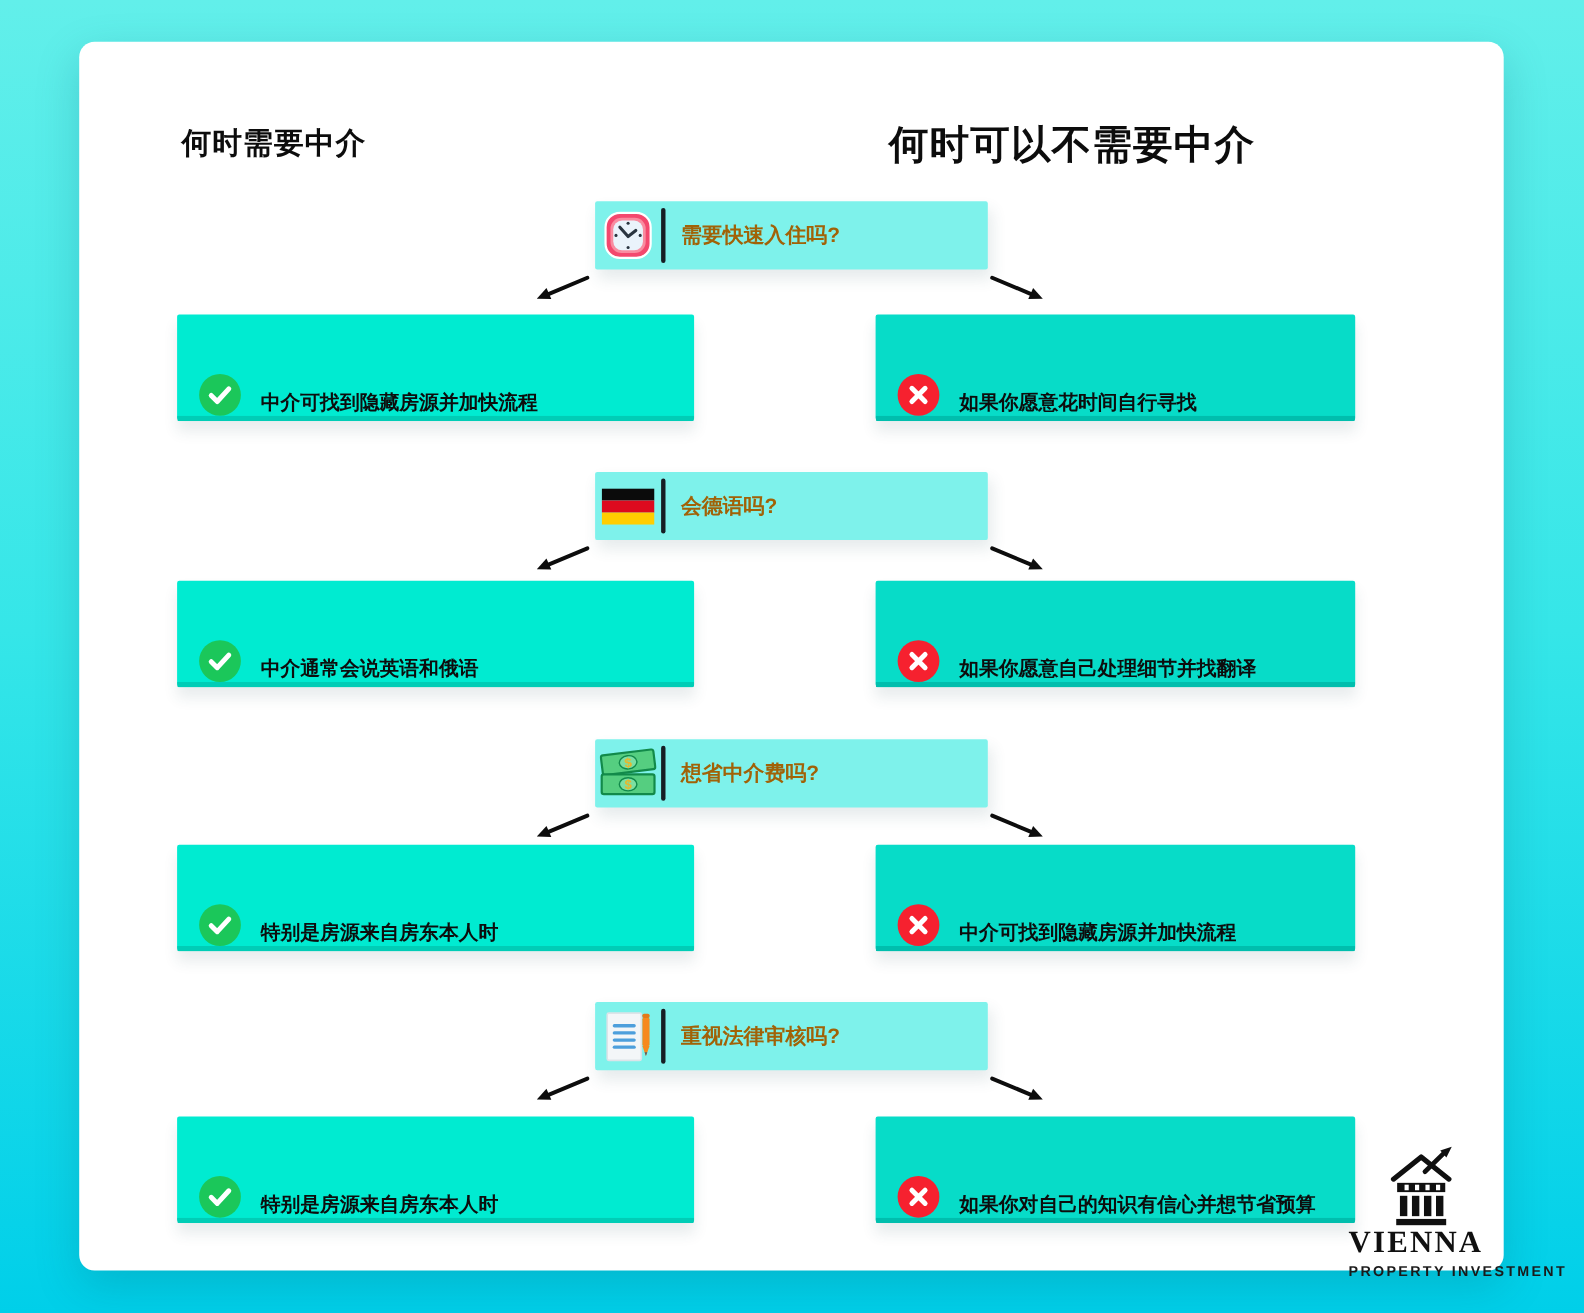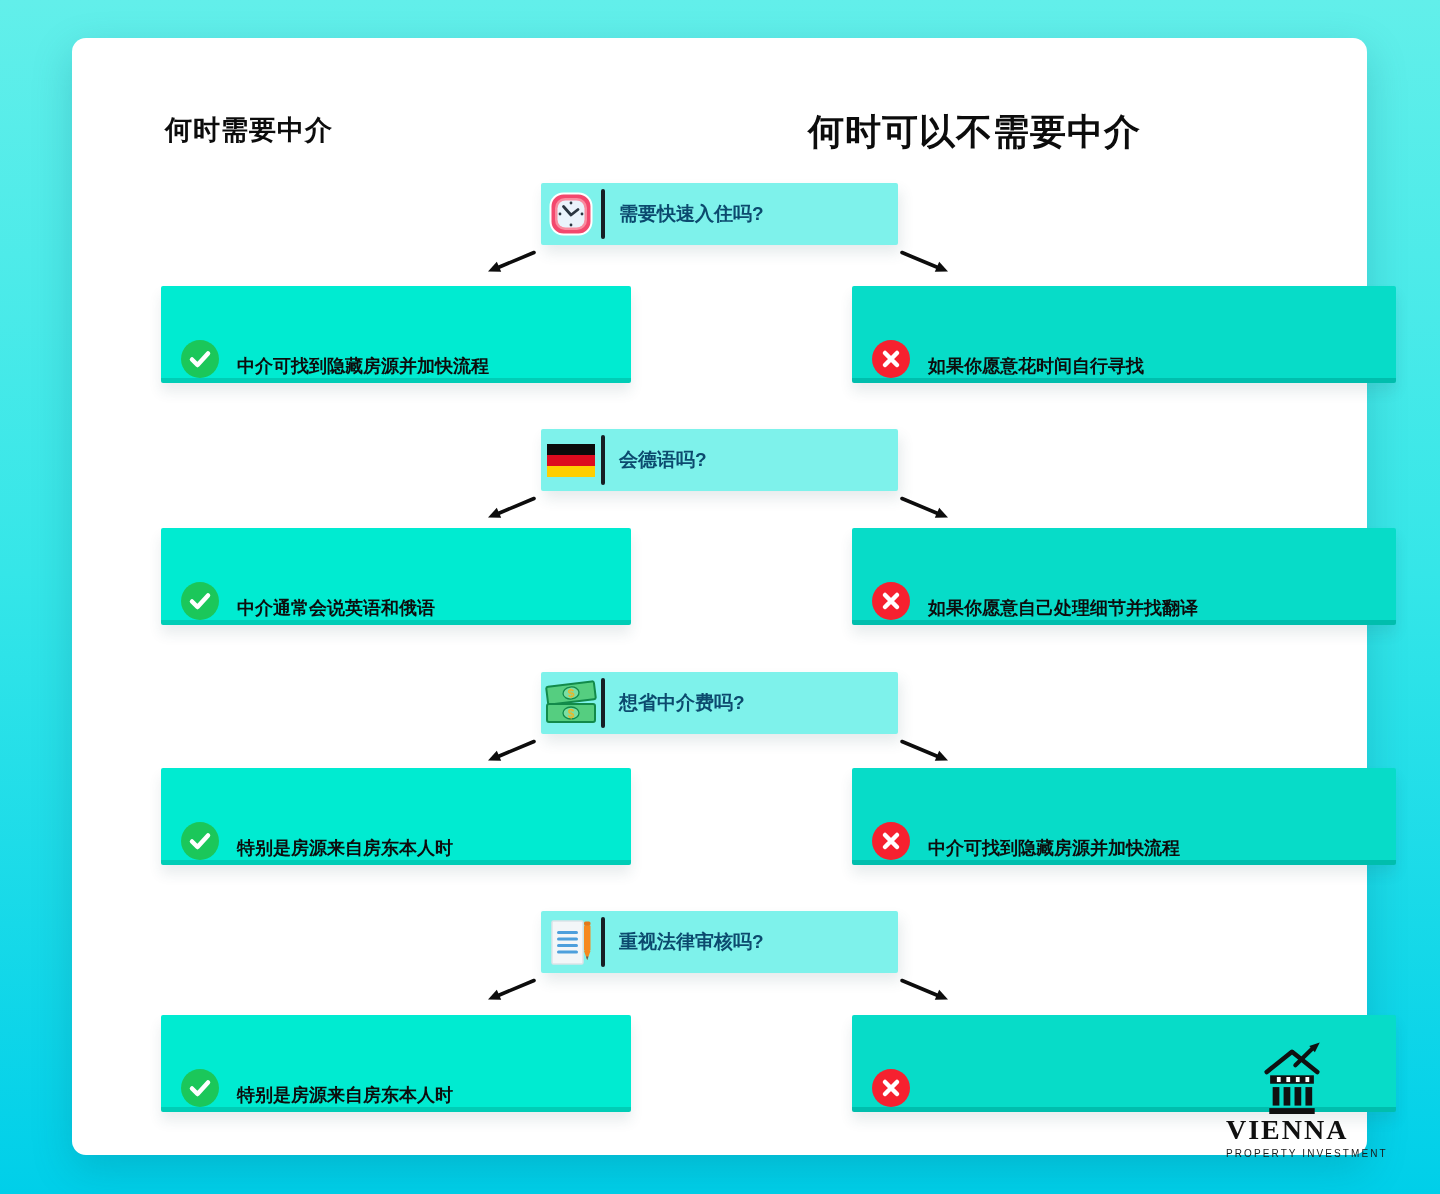--- a/index.html
+++ b/index.html
@@ -19,48 +19,48 @@
   .hdr-right{left:808px;top:108px;font-size:36px;}
 
   
   .qbox{
     position:absolute;left:541px;top:var(--qt);width:357px;height:62px;
     background:#7EF2EB;border-radius:2px;display:flex;align-items:center;
     box-shadow:3px 8px 14px rgba(50,90,100,0.12);
   }
   .qicon{width:60px;display:flex;align-items:center;justify-content:center;flex:0 0 60px;}
   .qdiv{width:4px;height:50px;background:#161e24;border-radius:2px;flex:0 0 4px;}
-  .qtext{margin-left:14px;font-size:19px;font-weight:bold;color:#0c4a6e;white-space:nowrap;}
+  .qtext{margin-left:14px;font-size:19px;font-weight:bold;color:#a16207;white-space:nowrap;}
 
   
   .arrow{position:absolute;top:calc(var(--qt) + 66px);width:60px;height:26px;}
   .arrow-l{left:478px;}
   .arrow-r{left:898px;}
 
   
   .abox{
     position:absolute;top:var(--at);height:92px;border-radius:2px;
     display:flex;align-items:flex-end;
     box-shadow:0 9px 13px rgba(40,80,90,0.10);
   }
   .abox.yes{left:161px;width:470px;background:#00EBD1;border-bottom:5px solid #00CDB6;}
-  .abox.no{left:852px;width:544px;background:#07DCC8;border-bottom:5px solid #00BEAD;}
+  .abox.no{left:796px;width:436px;background:#07DCC8;border-bottom:5px solid #00BEAD;}
   .badge{
     width:38px;height:38px;border-radius:50%;flex:0 0 38px;margin-left:20px;
     display:flex;align-items:center;justify-content:center;
   }
   .badge.check{background:#1BC75A;}
   .badge.cross{background:#F6212F;}
   .atext{margin-left:18px;font-size:18px;font-weight:bold;color:#0d0d0d;white-space:nowrap;}
 
   
   .logo{position:absolute;left:1226px;top:1040px;width:132px;text-align:left;color:#101010;}
   .logo .bldg{display:block;margin:0 auto;}
   .brand{font-family:"Liberation Serif","DejaVu Serif",serif;font-weight:bold;font-size:28px;letter-spacing:2px;line-height:1.0;margin-top:2px;}
-  .tagline{font-size:10px;font-weight:normal;letter-spacing:2.1px;margin-top:4px;color:#1a1a1a;white-space:nowrap;}
+  .tagline{font-size:13px;font-weight:bold;letter-spacing:2.1px;margin-top:4px;color:#1a1a1a;white-space:nowrap;}
 
   .stroke-dark{stroke:#101010;fill:none;stroke-linecap:round;}
 </style>
 </head>
 <body>
 
 <div class="canvas">
   <div class="card"></div>
 
   <div class="hdr hdr-left">何时需要中介</div>
@@ -223,20 +223,21 @@
           </svg>
       </span>
       <span class="atext">特别是房源来自房东本人时</span>
     </div>
     <div class="abox no">
       <span class="badge cross">
         <svg width="38" height="38" viewBox="0 0 38 38">
             <path d="M13,13 L25,25 M25,13 L13,25" stroke="#ffffff" stroke-width="4.5" stroke-linecap="round"></path>
           </svg>
       </span>
+      <span class="atext">如果你对自己的知识有信心并想节省预算</span>
     </div>
   </section>
 
   <div class="logo">
     <svg class="bldg" width="84" height="74" viewBox="0 0 84 88">
       <path d="M12,38 L42,14 L72,38" class="stroke-dark" stroke-width="5.5" stroke-linejoin="round"></path>
       <line x1="46" y1="30" x2="66" y2="10.5" stroke="#101010" stroke-width="5" stroke-linecap="round"></line>
       <polygon points="75,3 69.2,14.7 62.6,7.1" fill="#101010"></polygon>
       <rect x="16" y="42" width="52" height="10" fill="#101010"></rect>
       <rect x="24" y="44" width="4.5" height="6" fill="#ffffff"></rect>

